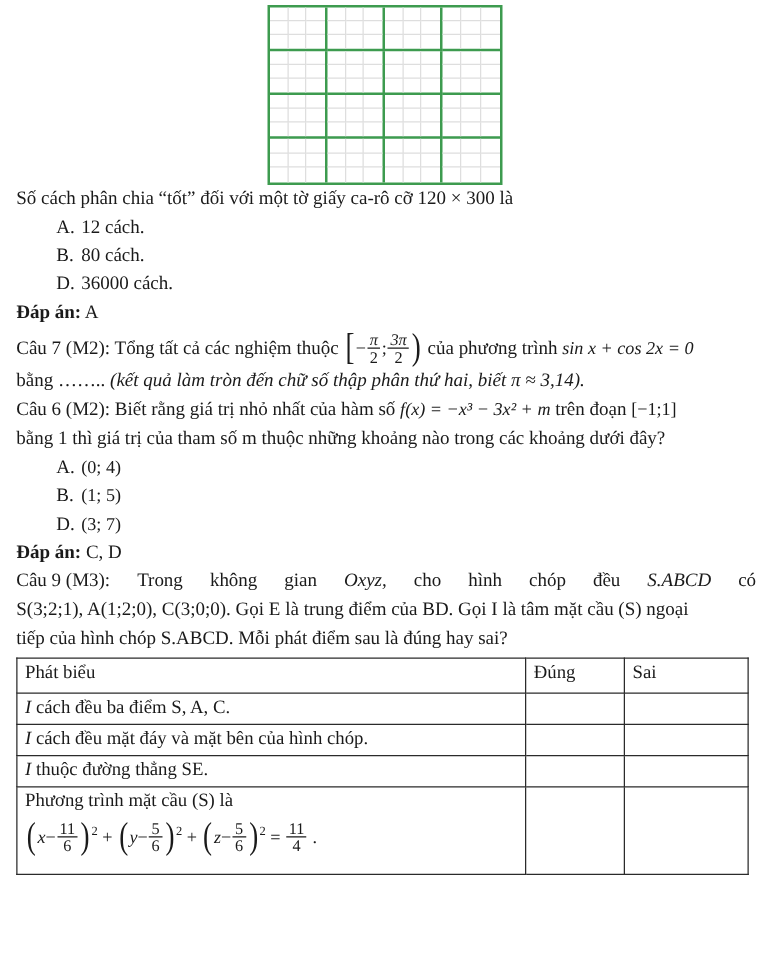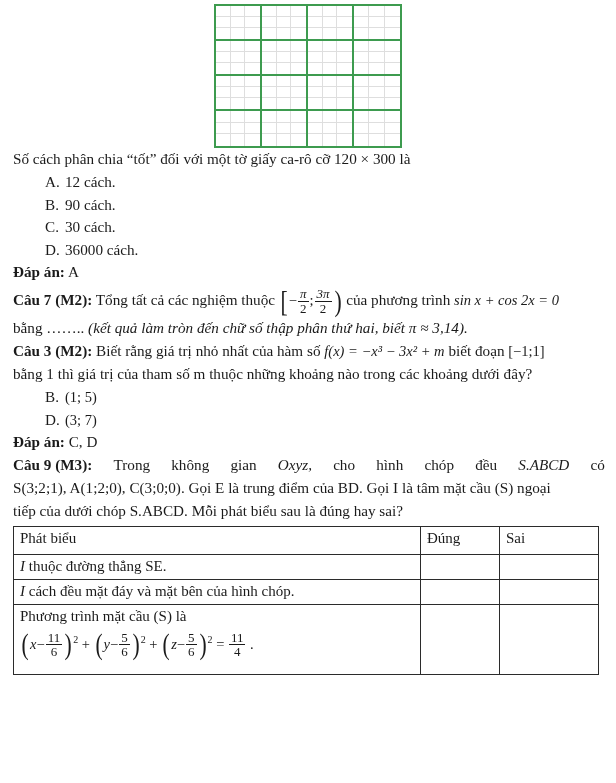--- a/index.html
+++ b/index.html
@@ -63,21 +63,21 @@
   .opt {
     font-size: 15.2px;
     line-height: 1.42;
     margin: 0 0 1px 0;
     padding-left: 32px;
   }
   .opt .opt-letter { display: inline-block; width: 20px; }
   .ans { font-size: 15.2px; line-height: 1.45; margin: 1px 0 1px 0; }
   .ans .ans-label { font-weight: bold; text-align: center; }
 
-  .q-head { font-weight: bold; }
+  .q-head { font-weight: normal; }
   .justify-line {
     display: flex;
     justify-content: space-between;
     font-size: 15.2px;
     line-height: 1.5;
     width: 592px;
   }
 
   
   .math { font-family: "Liberation Serif", serif; font-size: 14.5px; }
@@ -314,24 +314,21 @@
 </div>
 
 <div class="doc">
 
   <p class="line">Số cách phân chia “tốt” đối với một tờ giấy ca-rô cỡ 120 × 300 là</p>
 
   <p class="opt">
     <span class="opt-letter">A.</span><span>12 cách.</span>
   </p>
   <p class="opt">
-    <span class="opt-letter">B.</span><span>90 cách.</span>
-  </p>
-  <p class="opt">
-    <span class="opt-letter">C.</span><span>30 cách.</span>
+    <span class="opt-letter">B.</span><span>80 cách.</span>
   </p>
   <p class="opt">
     <span class="opt-letter">D.</span><span>36000 cách.</span>
   </p>
 
   <p class="ans">
     <span class="ans-label">Đáp án:</span>
     <span>A</span>
   </p>
 
@@ -349,28 +346,31 @@
     </span>
     <span>của phương trình</span>
     <span class="math mi">sin x + cos 2x = 0</span>
   </p>
   <p class="line">
     <span>bằng ……..</span>
     <span class="ital">(kết quả làm tròn đến chữ số thập phân thứ hai, biết π ≈ 3,14).</span>
   </p>
 
   <p class="line">
-    <span class="q-head">Câu 3 (M2):</span>
+    <span class="q-head">Câu 6 (M2):</span>
     <span>Biết rằng giá trị nhỏ nhất của hàm số</span>
     <span class="math mi">f(x) = −x³ − 3x² + m</span>
-    <span>biết đoạn</span>
+    <span>trên đoạn</span>
     <span class="math">[−1;1]</span>
   </p>
   <p class="line">bằng 1 thì giá trị của tham số m  thuộc những khoảng nào trong các khoảng dưới đây?</p>
 
+  <p class="opt">
+    <span class="opt-letter">A.</span><span class="math">(0; 4)</span>
+  </p>
   <p class="opt">
     <span class="opt-letter">B.</span><span class="math">(1; 5)</span>
   </p>
   <p class="opt">
     <span class="opt-letter">D.</span><span class="math">(3; 7)</span>
   </p>
 
   <p class="ans">
     <span class="ans-label">Đáp án:</span>
     <span>C, D</span>
@@ -383,38 +383,43 @@
     <span>gian</span>
     <span class="ital">Oxyz,</span>
     <span>cho</span>
     <span>hình</span>
     <span>chóp</span>
     <span>đều</span>
     <span class="ital">S.ABCD</span>
     <span>có</span>
   </div>
   <p class="line">S(3;2;1), A(1;2;0), C(3;0;0). Gọi E là trung điểm của BD.  Gọi I là tâm mặt cầu (S) ngoại</p>
-  <p class="line">tiếp của dưới chóp S.ABCD. Mỗi phát biểu sau là đúng hay sai?</p>
+  <p class="line">tiếp của hình chóp S.ABCD. Mỗi phát điểm sau là đúng hay sai?</p>
 
   <table class="statements">
     <thead>
       <tr>
         <th class="col-stmt">Phát biểu</th>
         <th class="col-dung">Đúng</th>
         <th class="col-sai">Sai</th>
       </tr>
     </thead>
     <tbody>
       <tr>
-        <td class="col-stmt"><span class="ital">I</span><span> thuộc đường thẳng SE.</span></td>
+        <td class="col-stmt"><span class="ital">I</span><span> cách đều ba điểm S, A, C.</span></td>
         <td class="col-dung"></td>
         <td class="col-sai"></td>
       </tr>
       <tr>
         <td class="col-stmt"><span class="ital">I</span><span> cách đều mặt đáy và mặt bên của hình chóp.</span></td>
+        <td class="col-dung"></td>
+        <td class="col-sai"></td>
+      </tr>
+      <tr>
+        <td class="col-stmt"><span class="ital">I</span><span> thuộc đường thẳng SE.</span></td>
         <td class="col-dung"></td>
         <td class="col-sai"></td>
       </tr>
       <tr class="row-eq">
         <td class="col-stmt">
           <span>Phương trình mặt cầu (S) là</span>
           <div class="eq-line math" id="sphere-eq"><span class="bigdelim">(</span><span class="mi">x</span><span>−</span><span class="frac">
                 <span class="num">11</span>
                 <span class="den">6</span>
               </span><span class="bigdelim">)</span><sup class="exp">2</sup><span> + </span><span class="bigdelim">(</span><span class="mi">y</span><span>−</span><span class="frac">

